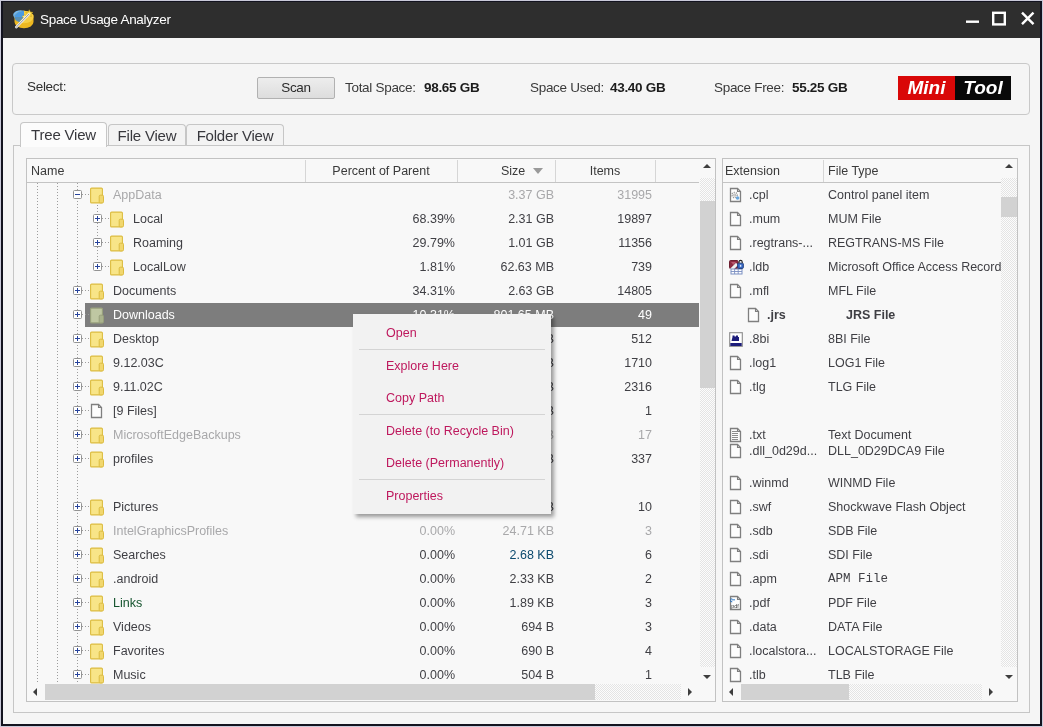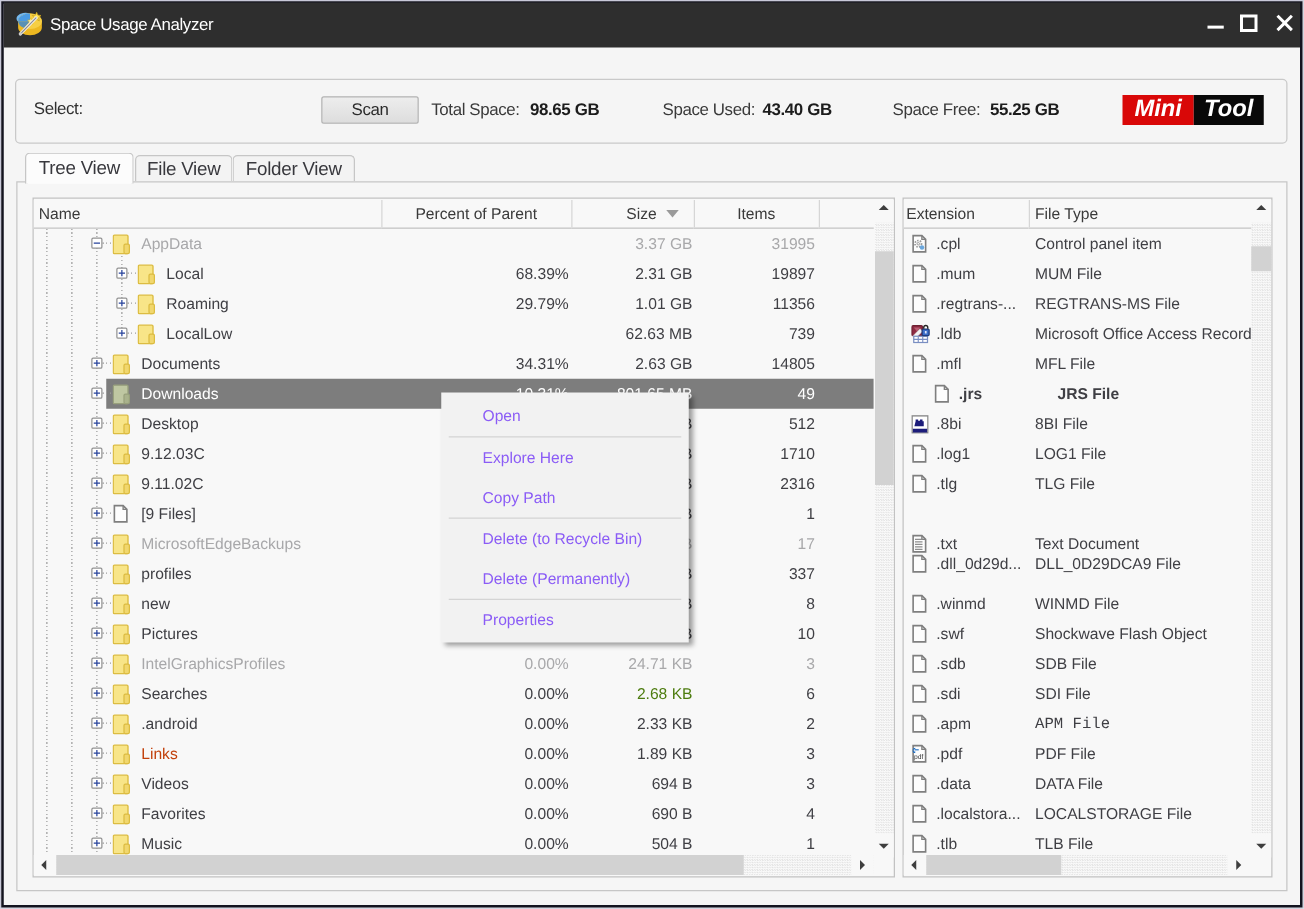--- a/index.html
+++ b/index.html
@@ -20,21 +20,21 @@
 .icon{position:absolute;top:4px;}
 .lbl{position:absolute;top:0;white-space:nowrap;}
 .hatch{background:repeating-conic-gradient(#e4e4e4 0% 25%,#fcfcfc 0% 50%);background-size:2px 2px;}
 .thumb{position:absolute;background:#d2d2d2;}
 .sbtn{position:absolute;background:#f8f8f8;}
 .tri{position:absolute;width:0;height:0;}
 .tup{border-left:4px solid transparent;border-right:4px solid transparent;border-bottom:4.5px solid #3e3e3e;}
 .tdn{border-left:4px solid transparent;border-right:4px solid transparent;border-top:4.5px solid #3e3e3e;}
 .tlf{border-top:4px solid transparent;border-bottom:4px solid transparent;border-right:4.5px solid #3e3e3e;}
 .trt{border-top:4px solid transparent;border-bottom:4px solid transparent;border-left:4.5px solid #3e3e3e;}
-.mi{height:32px;line-height:32px;padding-left:33px;font-size:12.5px;color:#8b5cf6;}
+.mi{height:32px;line-height:32px;padding-left:33px;font-size:12.5px;color:#be185d;}
 .msep{height:1px;background:#d4d4d4;margin:0 6px;}
 .tab{position:absolute;border:1px solid #c6c6c6;border-bottom:none;border-radius:4px 4px 0 0;text-align:center;font-size:15px;letter-spacing:-0.2px;color:#38383d;background:#f3f3f3;}
 </style></head><body>
 <div id="win">
  <div id="titlebar">
   <div class="abs" style="left:9px;top:6px;"><svg width="24" height="24" viewBox="0 0 24 24">
           <path d="M2.5 9 a9.5 6.2 0 0 1 19 0 l0 5 a9.5 6.2 0 0 1 -19 0 z" fill="#edb821"></path>
           <ellipse cx="12" cy="9" rx="9.5" ry="6.2" fill="#f6cf45"></ellipse>
           <path d="M12 2.8 a9.5 6.2 0 0 0 -9.5 6.2 l9.5 0 z" fill="#4a9be4"></path>
           <path d="M12 2.8 a9.5 6.2 0 0 0 -9.5 6.2 l2.5 2 a7 4.5 0 0 1 7 -8.2 z" fill="#74b9f0"></path>
@@ -137,20 +137,21 @@
     <div class="hdot" style="left:75px;width:8px;"></div>
     <div class="ebox" style="left:66px;">
             <i></i>
             <b></b>
           </div>
     <div class="icon" style="left:83px;"><svg width="14" height="17" viewBox="0 0 14 17">
               <rect x="0.6" y="1.1" width="11.8" height="14.8" rx="1" fill="#f8e588" stroke="#dcbc41" stroke-width="1.1"></rect>
               <rect x="9.2" y="8.2" width="4.3" height="7.7" rx="1.1" fill="#f1d76e" stroke="#dcbc41" stroke-width="1"></rect>
             </svg></div>
     <div class="lbl" style="left:106px;color:#3f3f44;">LocalLow</div>
+    <div class="num" style="left:228px;color:#3f3f44;">1.81%</div>
     <div class="num" style="left:327px;color:#3f3f44;">62.63 MB</div>
     <div class="num" style="left:425px;color:#3f3f44;">739</div>
    </div>
    <div class="row" style="left:0;top:96px;width:672px;">
     <div class="hdot" style="left:55px;width:8px;"></div>
     <div class="ebox" style="left:46px;">
             <i></i>
             <b></b>
           </div>
     <div class="icon" style="left:63px;"><svg width="14" height="17" viewBox="0 0 14 17">
@@ -261,35 +262,20 @@
           </div>
     <div class="icon" style="left:63px;"><svg width="14" height="17" viewBox="0 0 14 17">
               <rect x="0.6" y="1.1" width="11.8" height="14.8" rx="1" fill="#f8e588" stroke="#dcbc41" stroke-width="1.1"></rect>
               <rect x="9.2" y="8.2" width="4.3" height="7.7" rx="1.1" fill="#f1d76e" stroke="#dcbc41" stroke-width="1"></rect>
             </svg></div>
     <div class="lbl" style="left:86px;color:#3f3f44;">profiles</div>
     <div class="num" style="left:228px;color:#3f3f44;">0.11%</div>
     <div class="num" style="left:327px;color:#3f3f44;">8.66 MB</div>
     <div class="num" style="left:425px;color:#3f3f44;">337</div>
    </div>
-   <div class="row" style="left:0;top:288px;width:672px;">
-    <div class="hdot" style="left:55px;width:8px;"></div>
-    <div class="ebox" style="left:46px;">
-            <i></i>
-            <b></b>
-          </div>
-    <div class="icon" style="left:63px;"><svg width="14" height="17" viewBox="0 0 14 17">
-              <rect x="0.6" y="1.1" width="11.8" height="14.8" rx="1" fill="#f8e588" stroke="#dcbc41" stroke-width="1.1"></rect>
-              <rect x="9.2" y="8.2" width="4.3" height="7.7" rx="1.1" fill="#f1d76e" stroke="#dcbc41" stroke-width="1"></rect>
-            </svg></div>
-    <div class="lbl" style="left:86px;color:#3f3f44;">new</div>
-    <div class="num" style="left:228px;color:#3f3f44;">0.04%</div>
-    <div class="num" style="left:327px;color:#3f3f44;">3.17 MB</div>
-    <div class="num" style="left:425px;color:#3f3f44;">8</div>
-   </div>
    <div class="row" style="left:0;top:312px;width:672px;">
     <div class="hdot" style="left:55px;width:8px;"></div>
     <div class="ebox" style="left:46px;">
             <i></i>
             <b></b>
           </div>
     <div class="icon" style="left:63px;"><svg width="14" height="17" viewBox="0 0 14 17">
               <rect x="0.6" y="1.1" width="11.8" height="14.8" rx="1" fill="#f8e588" stroke="#dcbc41" stroke-width="1.1"></rect>
               <rect x="9.2" y="8.2" width="4.3" height="7.7" rx="1.1" fill="#f1d76e" stroke="#dcbc41" stroke-width="1"></rect>
             </svg></div>
@@ -318,21 +304,21 @@
     <div class="ebox" style="left:46px;">
             <i></i>
             <b></b>
           </div>
     <div class="icon" style="left:63px;"><svg width="14" height="17" viewBox="0 0 14 17">
               <rect x="0.6" y="1.1" width="11.8" height="14.8" rx="1" fill="#f8e588" stroke="#dcbc41" stroke-width="1.1"></rect>
               <rect x="9.2" y="8.2" width="4.3" height="7.7" rx="1.1" fill="#f1d76e" stroke="#dcbc41" stroke-width="1"></rect>
             </svg></div>
     <div class="lbl" style="left:86px;color:#3f3f44;">Searches</div>
     <div class="num" style="left:228px;color:#3f3f44;">0.00%</div>
-    <div class="num" style="left:327px;color:#4d7c0f;">2.68 KB</div>
+    <div class="num" style="left:327px;color:#0c4a6e;">2.68 KB</div>
     <div class="num" style="left:425px;color:#3f3f44;">6</div>
    </div>
    <div class="row" style="left:0;top:384px;width:672px;">
     <div class="hdot" style="left:55px;width:8px;"></div>
     <div class="ebox" style="left:46px;">
             <i></i>
             <b></b>
           </div>
     <div class="icon" style="left:63px;"><svg width="14" height="17" viewBox="0 0 14 17">
               <rect x="0.6" y="1.1" width="11.8" height="14.8" rx="1" fill="#f8e588" stroke="#dcbc41" stroke-width="1.1"></rect>
@@ -346,21 +332,21 @@
    <div class="row" style="left:0;top:408px;width:672px;">
     <div class="hdot" style="left:55px;width:8px;"></div>
     <div class="ebox" style="left:46px;">
             <i></i>
             <b></b>
           </div>
     <div class="icon" style="left:63px;"><svg width="14" height="17" viewBox="0 0 14 17">
               <rect x="0.6" y="1.1" width="11.8" height="14.8" rx="1" fill="#f8e588" stroke="#dcbc41" stroke-width="1.1"></rect>
               <rect x="9.2" y="8.2" width="4.3" height="7.7" rx="1.1" fill="#f1d76e" stroke="#dcbc41" stroke-width="1"></rect>
             </svg></div>
-    <div class="lbl" style="left:86px;color:#c2410c;">Links</div>
+    <div class="lbl" style="left:86px;color:#14532d;">Links</div>
     <div class="num" style="left:228px;color:#3f3f44;">0.00%</div>
     <div class="num" style="left:327px;color:#3f3f44;">1.89 KB</div>
     <div class="num" style="left:425px;color:#3f3f44;">3</div>
    </div>
    <div class="row" style="left:0;top:432px;width:672px;">
     <div class="hdot" style="left:55px;width:8px;"></div>
     <div class="ebox" style="left:46px;">
             <i></i>
             <b></b>
           </div>

